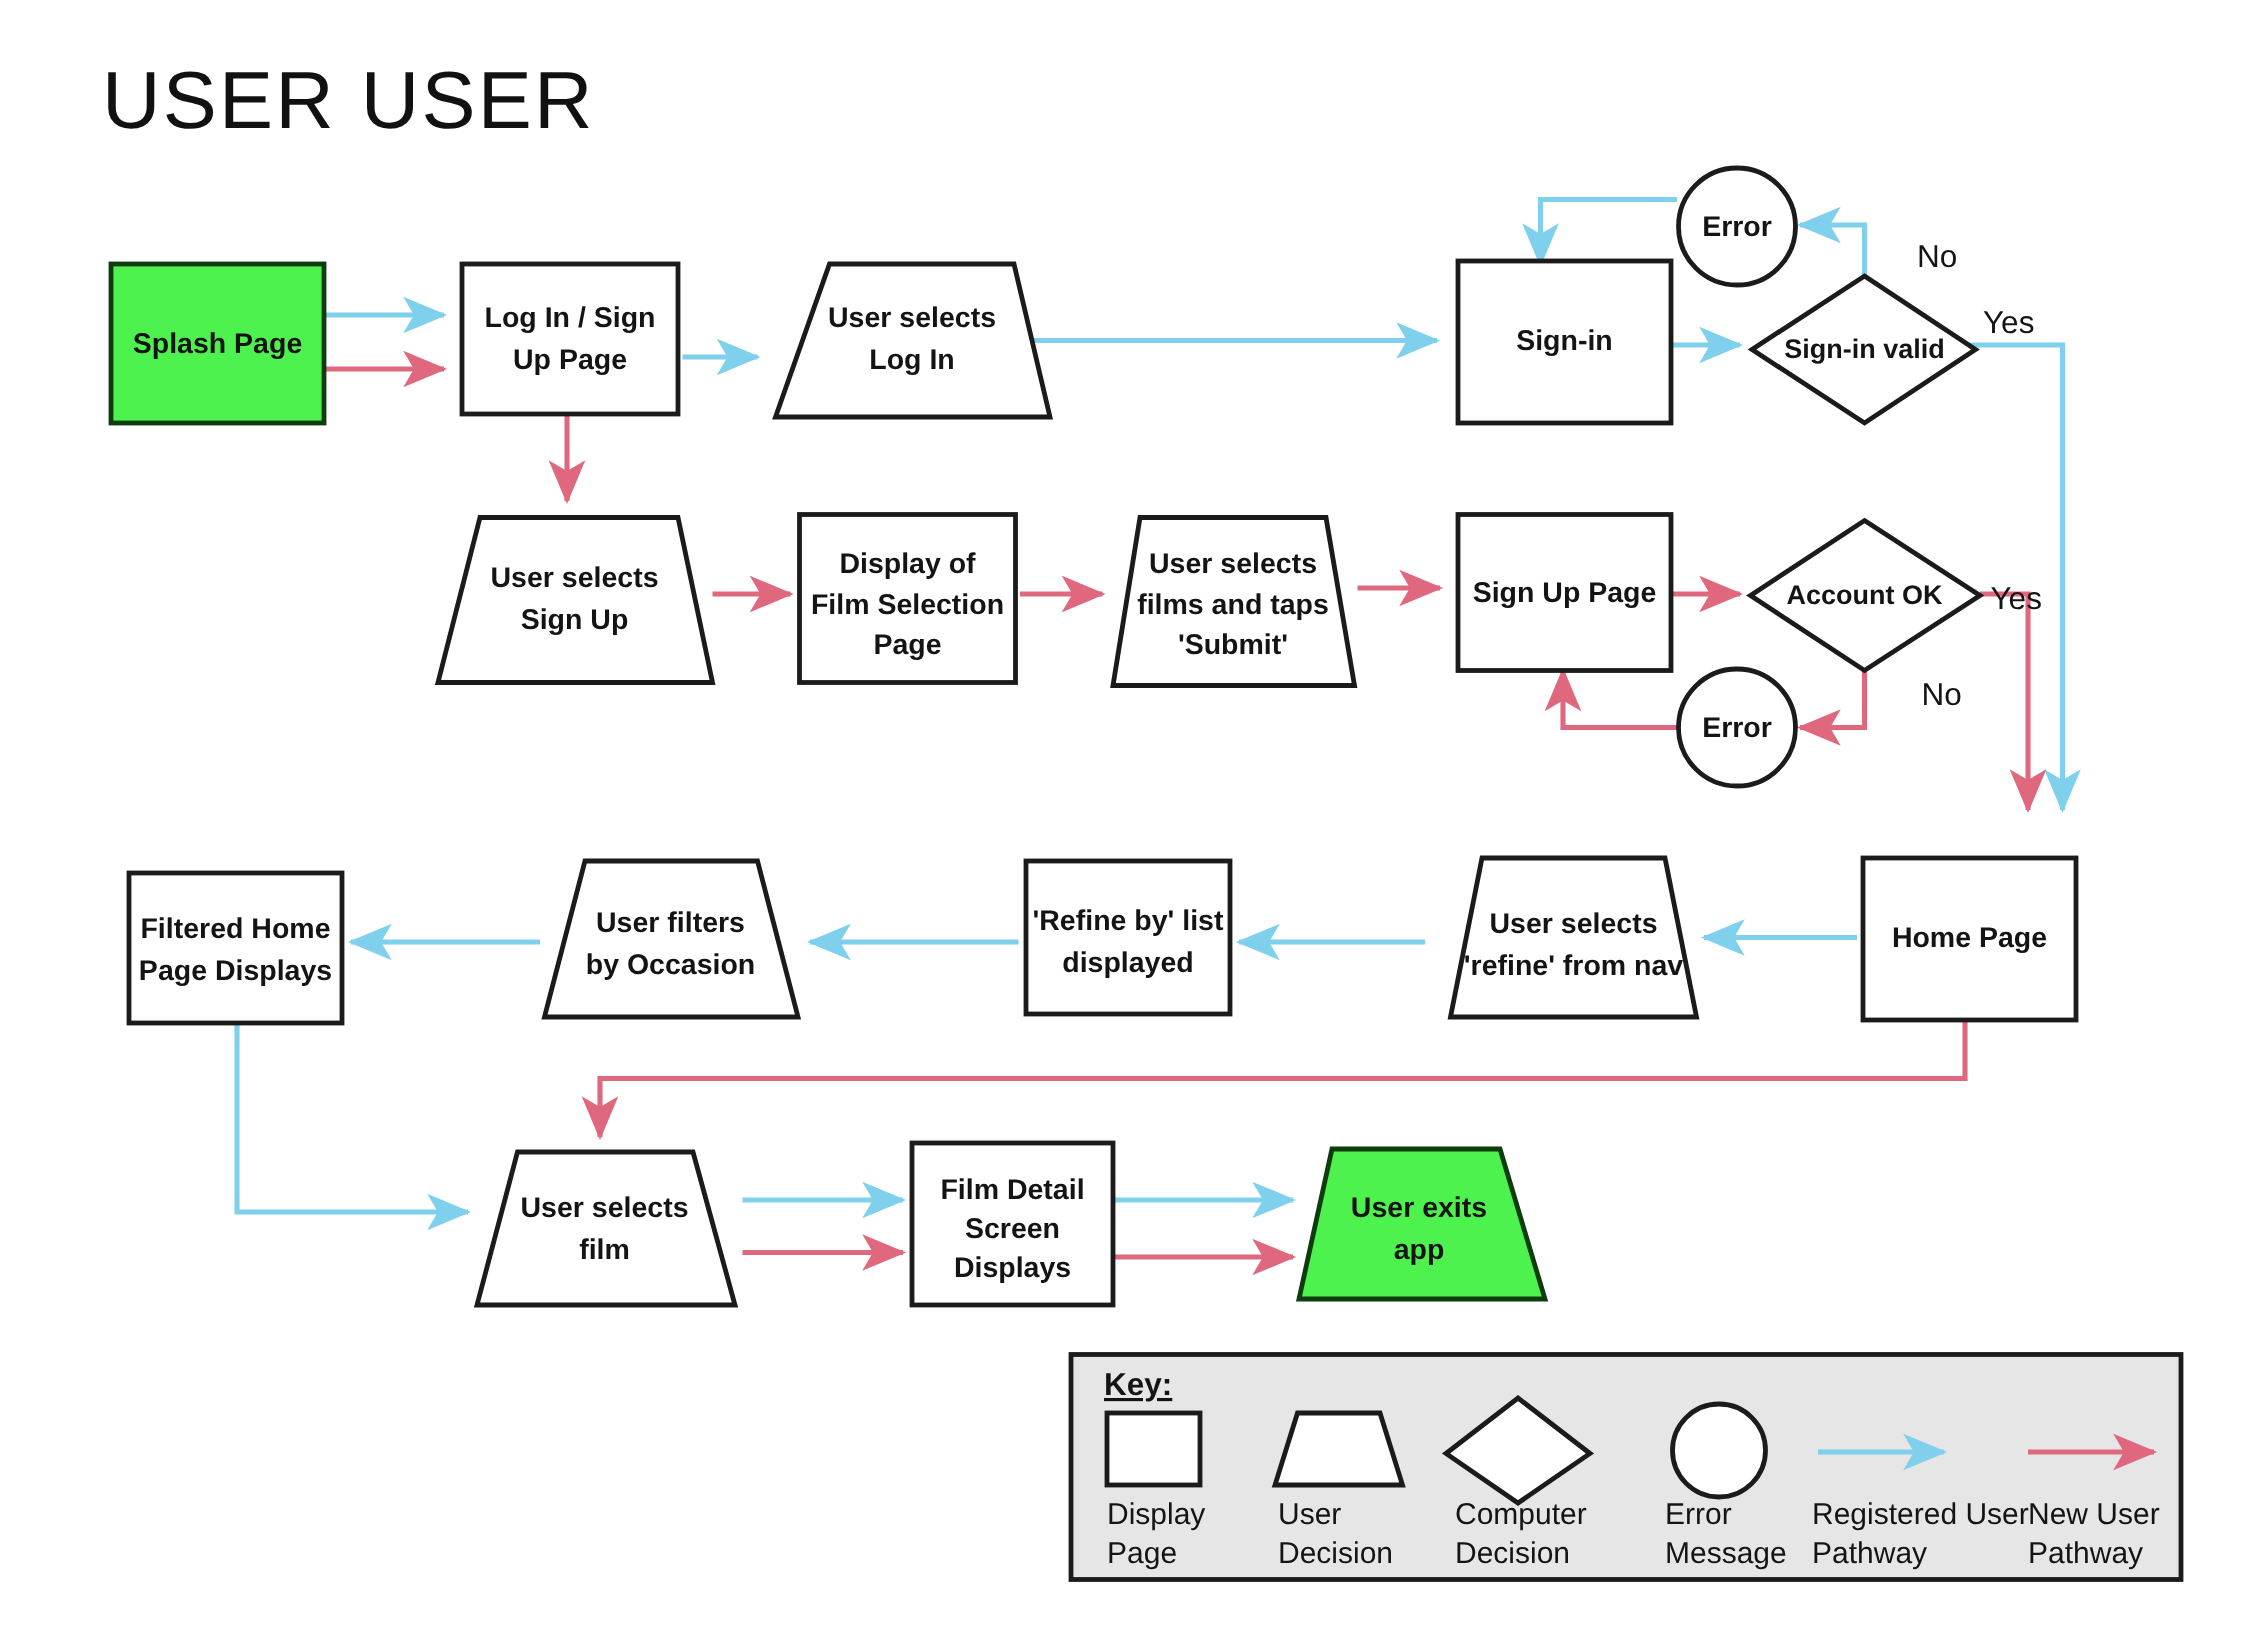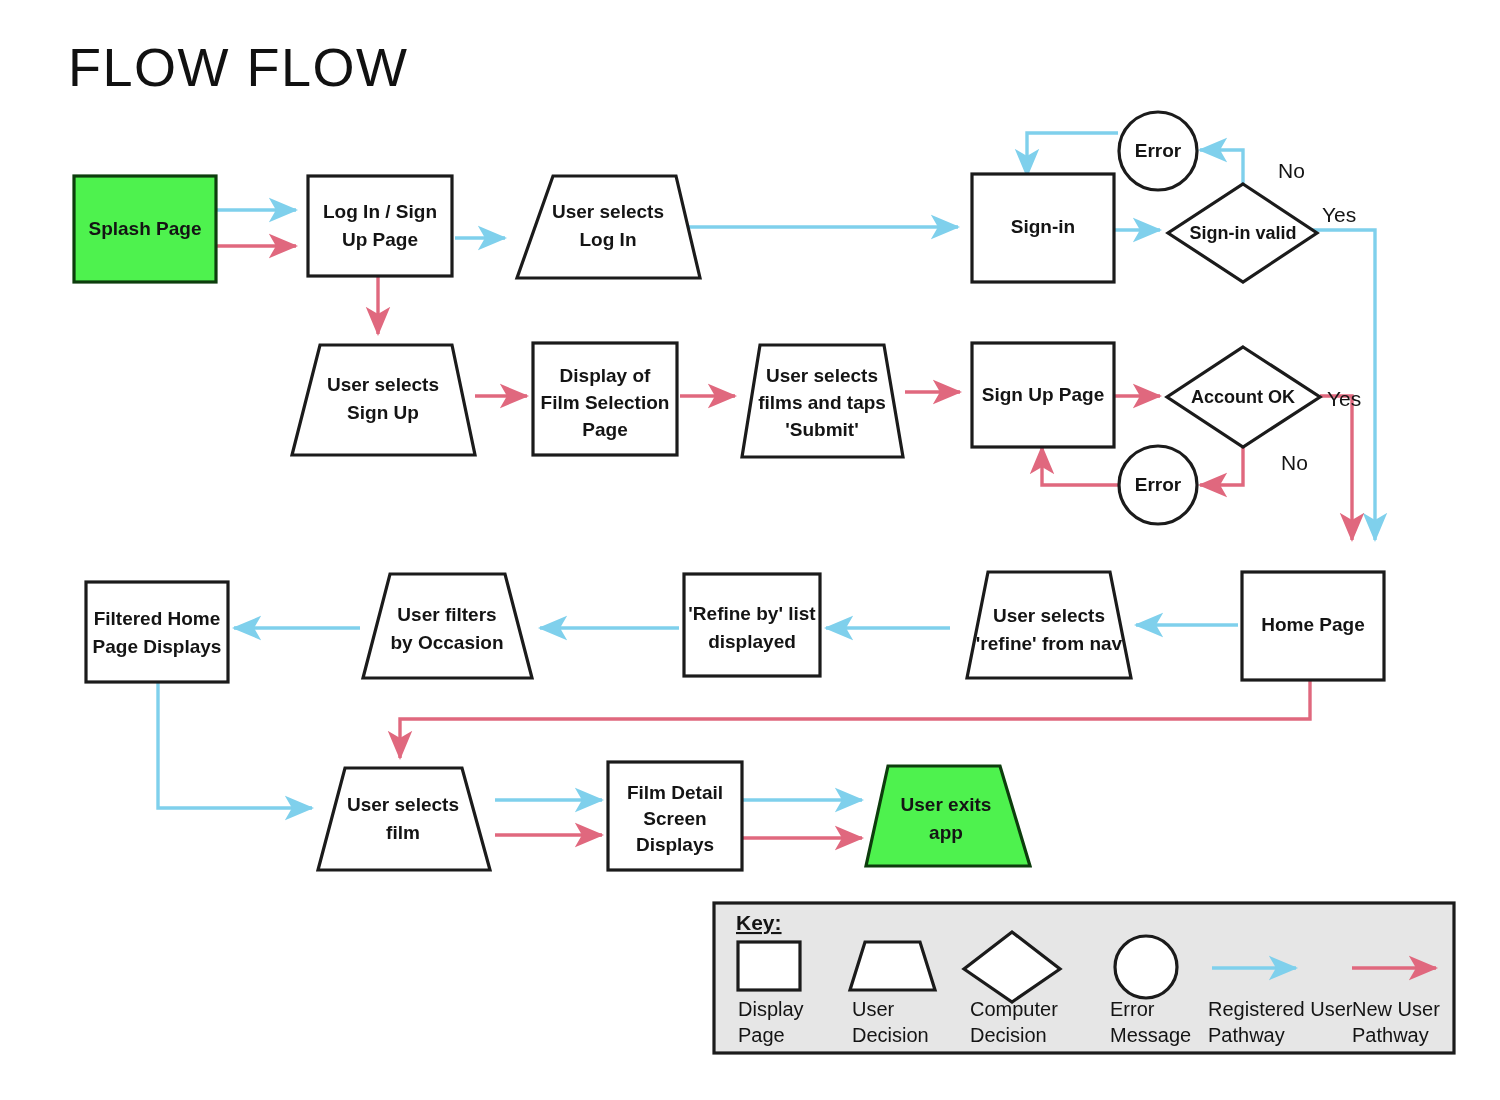--- a/index.html
+++ b/index.html
@@ -98,21 +98,21 @@
     font-size: 20px;
     font-weight: 500;
     fill: #141414;
   }
 </style>
 </head>
 <body>
 
 <div id="canvas-root">
 
-  <div class="page-title">FLOW FLOW</div>
+  <div class="page-title">USER USER</div>
 
   <svg class="flow" viewBox="0 0 1500 1100">
     <defs>
       <marker id="ah-blue" markerWidth="9" markerHeight="8" refX="8" refY="4" orient="auto" markerUnits="strokeWidth">
         <path d="M0,0.4 L8.6,4 L0,7.6 L2.1,4 Z" fill="#7fd0ec"></path>
       </marker>
       <marker id="ah-red" markerWidth="9" markerHeight="8" refX="8" refY="4" orient="auto" markerUnits="strokeWidth">
         <path d="M0,0.4 L8.6,4 L0,7.6 L2.1,4 Z" fill="#e0687e"></path>
       </marker>
     </defs>

